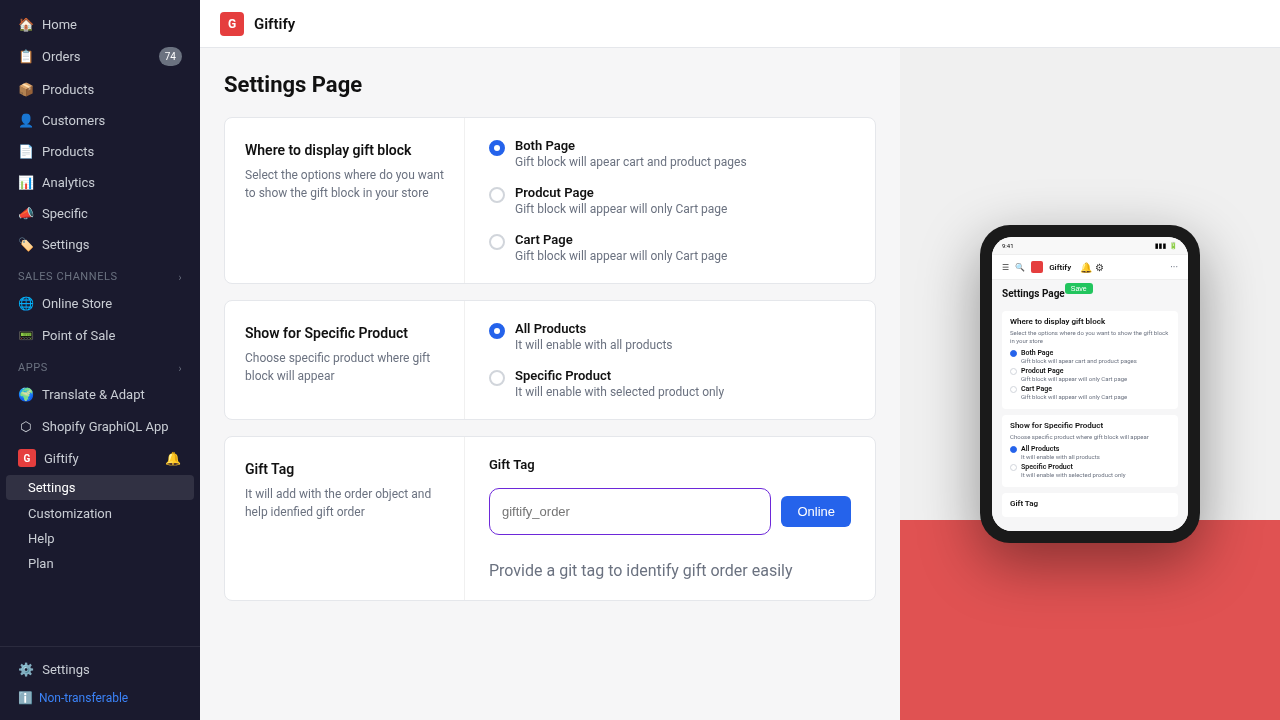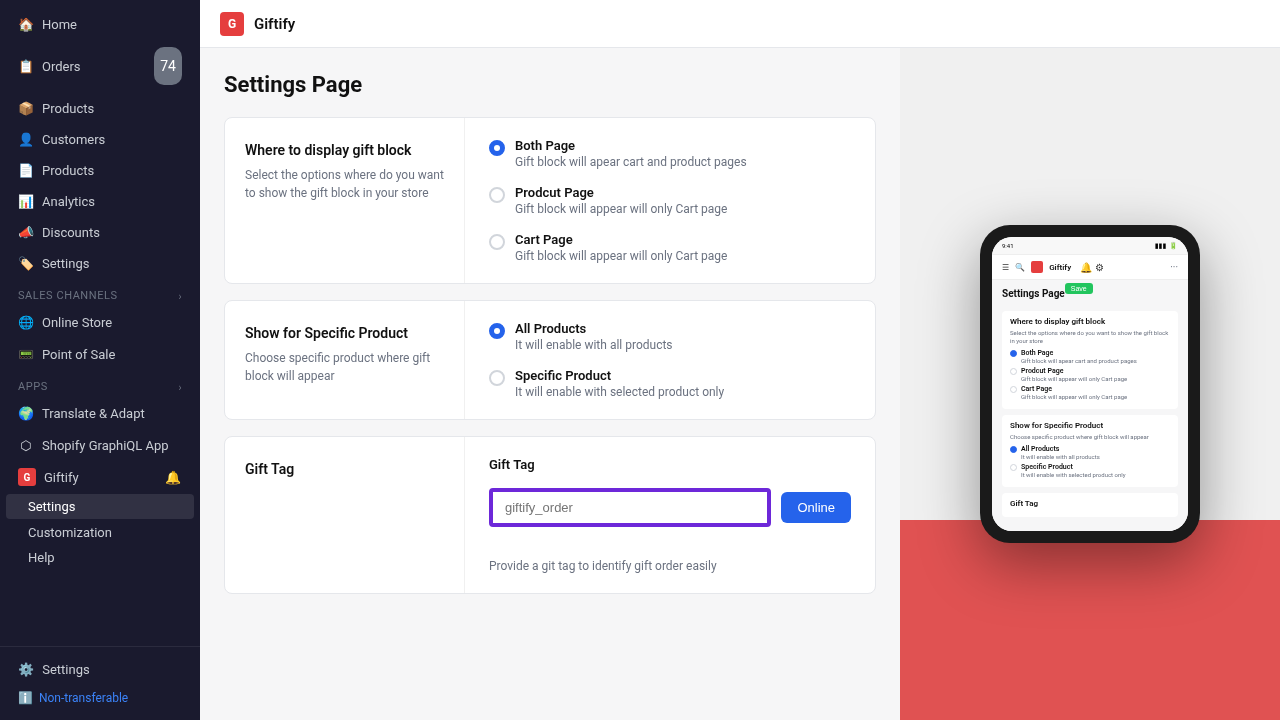--- a/index.html
+++ b/index.html
@@ -21,21 +21,21 @@
       align-items: center;
       gap: 8px;
       padding: 7px 12px;
       cursor: pointer;
       font-size: 13px;
       color: #c9cdd4;
       border-radius: 4px;
       margin: 1px 6px;
     }
     .sidebar-icon { width: 16px; height: 16px; display: flex; align-items: center; justify-content: center; font-size: 13px; flex-shrink: 0; }
-    .sidebar-badge { margin-left: auto; background: #6b7280; color: #fff; border-radius: 10px; padding: 11px 6px; font-size: 14px; }
+    .sidebar-badge { margin-left: auto; background: #6b7280; color: #fff; border-radius: 10px; padding: 4px 6px; font-size: 10px; }
     .sidebar-section-label {
       font-size: 11px;
       color: #6b7280;
       padding: 10px 18px 4px;
       text-transform: uppercase;
       letter-spacing: 0.05em;
       display: flex;
       align-items: flex-end;
       justify-content: space-between;
     }
@@ -207,41 +207,41 @@
     .radio-desc { font-size: 12px; color: #6b7280; margin-top: 2px; }
 
     
     .gift-tag-input-row {
       display: flex;
       align-items: center;
       gap: 10px;
     }
     .gift-tag-input {
       flex: 1;
-      border: 4px solid #6d28d9;
-      border-radius: 4px;
-      padding: 8px 12px;
+      border: 1px solid #6d28d9;
+      border-radius: 10px;
+      padding: 15px 12px;
       font-size: 13px;
       color: #6b7280;
       outline: none;
     }
     .commit-btn {
       background: #2563eb;
       color: #fff;
       border: none;
       border-radius: 6px;
       padding: 8px 16px;
       font-size: 13px;
       cursor: pointer;
       font-weight: 500;
     }
     .gift-tag-note {
-      font-size: 12px;
+      font-size: 16px;
       color: #6b7280;
-      margin-top: 16px;
+      margin-top: 10px;
     }
 
     
     .phone-preview {
       width: 380px;
       min-width: 380px;
       background: #f0f0f0;
       display: flex;
       align-items: center;
       justify-content: center;
@@ -397,21 +397,21 @@
     <div class="sidebar-nav-item">
       <span class="sidebar-icon">📄</span>
       <span>Products</span>
     </div>
     <div class="sidebar-nav-item">
       <span class="sidebar-icon">📊</span>
       <span>Analytics</span>
     </div>
     <div class="sidebar-nav-item">
       <span class="sidebar-icon">📣</span>
-      <span>Discounts</span>
+      <span>Specific</span>
     </div>
     <div class="sidebar-nav-item">
       <span class="sidebar-icon">🏷️</span>
       <span>Settings</span>
     </div>
   </div>
 
   <div class="sidebar-section-label">
     <span>Sales channels</span>
     <span class="chevron">›</span>
@@ -444,20 +444,23 @@
     <span class="bell-icon">🔔</span>
   </div>
   <div class="sidebar-sub-item active">
     <span>Settings</span>
   </div>
   <div class="sidebar-sub-item">
     <span>Customization</span>
   </div>
   <div class="sidebar-sub-item">
     <span>Help</span>
+  </div>
+  <div class="sidebar-sub-item">
+    <span>Plan</span>
   </div>
 
   <div class="sidebar-bottom">
     <div class="sidebar-bottom-item">
       <span>⚙️</span>
       <span>Settings</span>
     </div>
     <div class="non-transferable">
       <span>ℹ️</span>
       <span>Non-transferable</span>
@@ -528,20 +531,21 @@
               <div class="radio-label">Specific Product</div>
               <div class="radio-desc">It will enable with selected product only</div>
             </div>
           </div>
         </div>
       </div>
 
       <div class="settings-card">
         <div class="card-left">
           <div class="card-left-title">Gift Tag</div>
+          <div class="card-left-desc">It will add with the order object and help idenfied gift order</div>
         </div>
         <div class="card-right">
           <div style="font-size:13px; font-weight:600; color:#111;">Gift Tag</div>
           <div class="gift-tag-input-row">
             <input class="gift-tag-input" placeholder="giftify_order" style="">
             <button class="commit-btn">Online</button>
           </div>
           <div class="gift-tag-note">Provide a git tag to identify gift order easily</div>
         </div>
       </div>

